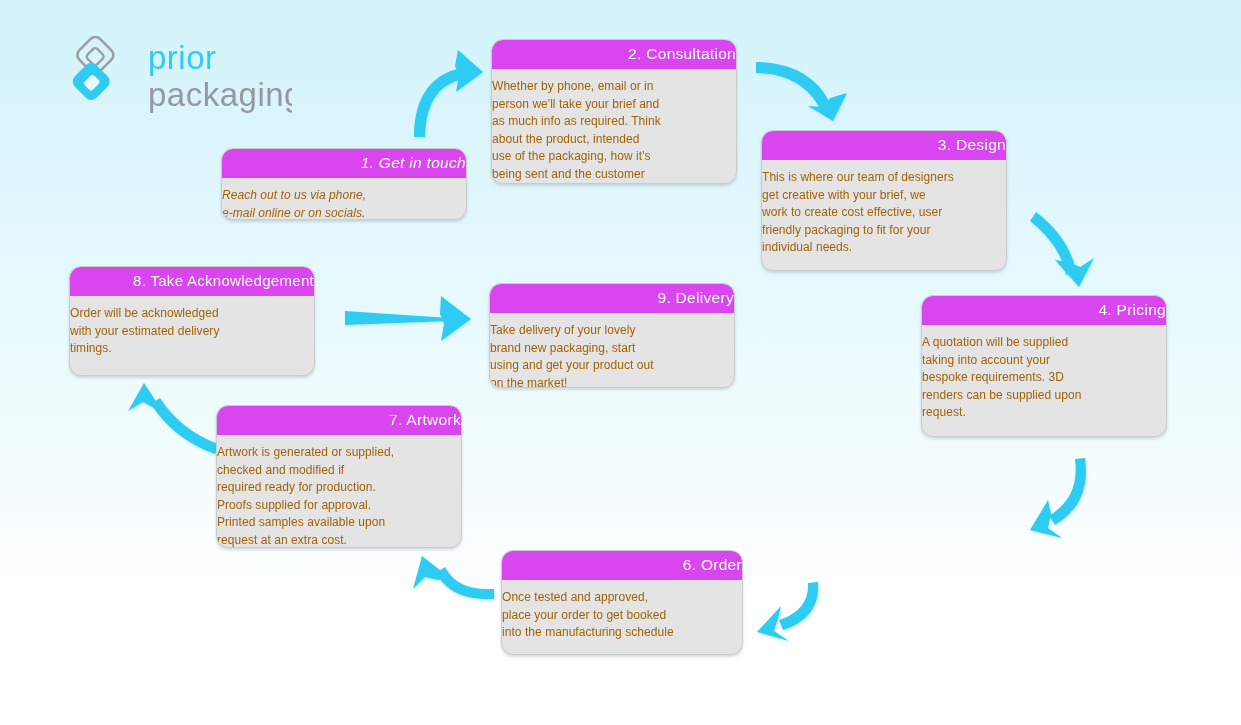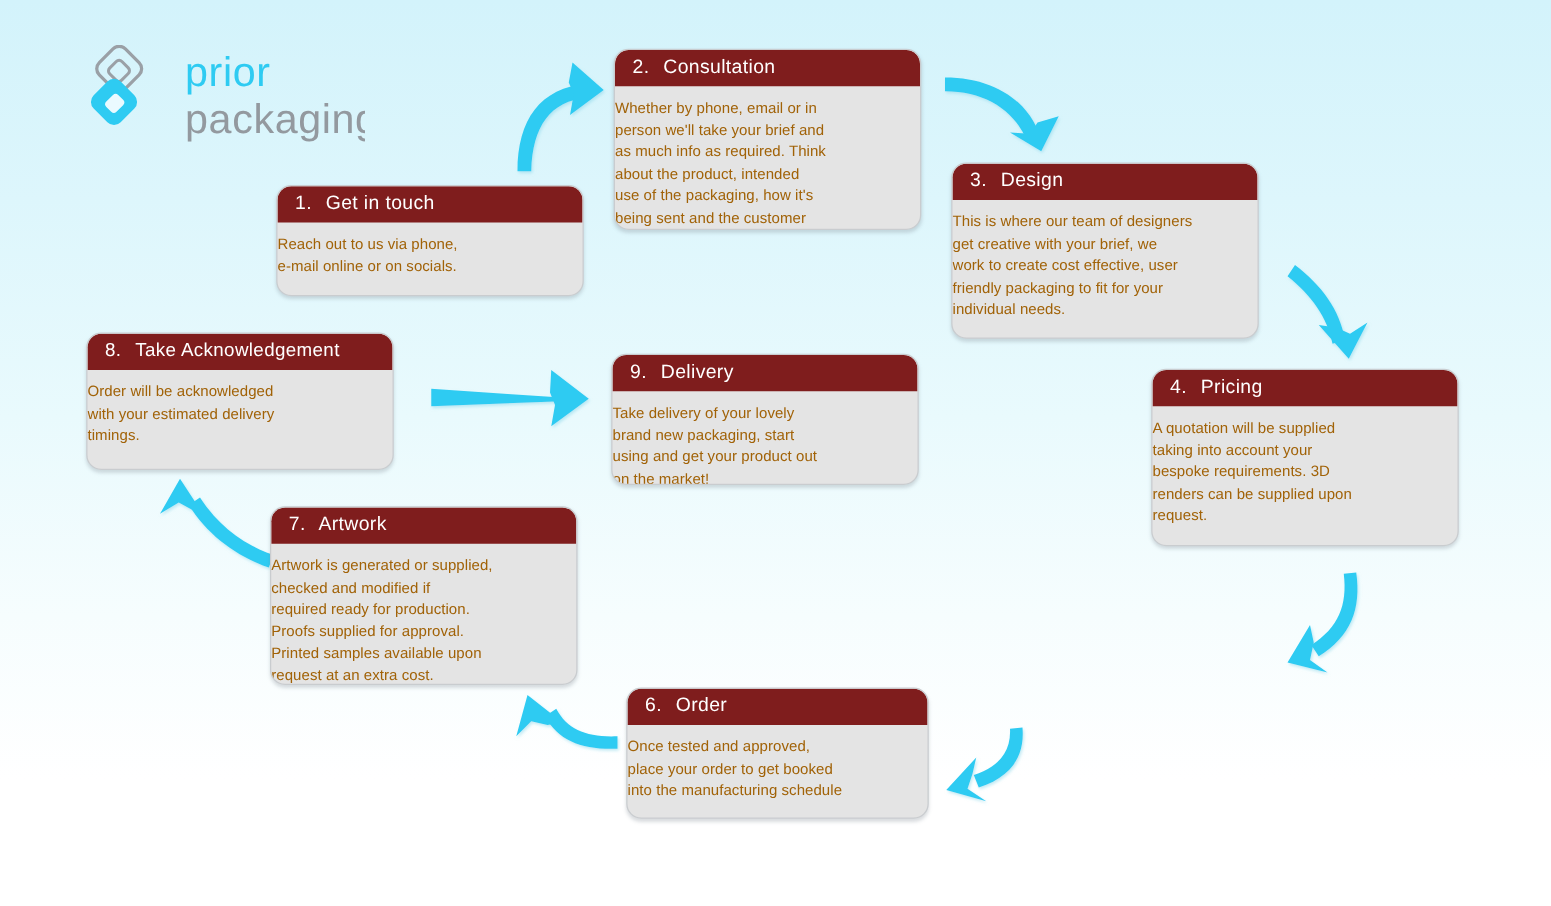--- a/index.html
+++ b/index.html
@@ -21,42 +21,43 @@
   .card{
     position:absolute;
     border-radius:12px;
     background:#e4e4e4;
     border:1px solid #c9cccf;
     box-shadow:0 2px 3px rgba(120,130,140,.28);
     overflow:hidden;
     box-sizing:border-box;
   }
   .card-head{
-    background:#7f1d1d;
+    background:#d946ef;
     color:#ffffff;
     font-size:15.5px;
     line-height:24px;
     padding:2px 0 3px 14px;
     letter-spacing:.3px;
     white-space:nowrap;
     border-top-left-radius:11px;
     border-top-right-radius:11px;
+    text-align:right;
   }
   .card-head .num{display:inline-block;min-width:20px;}
   .card-body{
     color:#a16207;
     font-size:12px;
     line-height:17.6px;
     padding:9px 12px 10px 0;
     white-space:pre-line;
     letter-spacing:.05px;
   }
 
   
-  #card1{left:221px;top:148px;width:246px;height:89px;}
+  #card1{left:221px;top:148px;width:246px;height:72px;font-style:italic;}
   #card2{left:491px;top:39px;width:246px;height:145px;}
   #card3{left:761px;top:130px;width:246px;height:141px;}
   #card4{left:921px;top:295px;width:246px;height:142px;}
   #card5{left:768px;top:469px;width:246px;height:108px;}
   #card6{left:501px;top:550px;width:242px;height:105px;}
   #card7{left:216px;top:405px;width:246px;height:143px;}
   #card8{left:69px;top:266px;width:246px;height:110px;}
   #card9{left:489px;top:283px;width:246px;height:105px;}
 
   #card8 .card-head{font-size:15px;}

